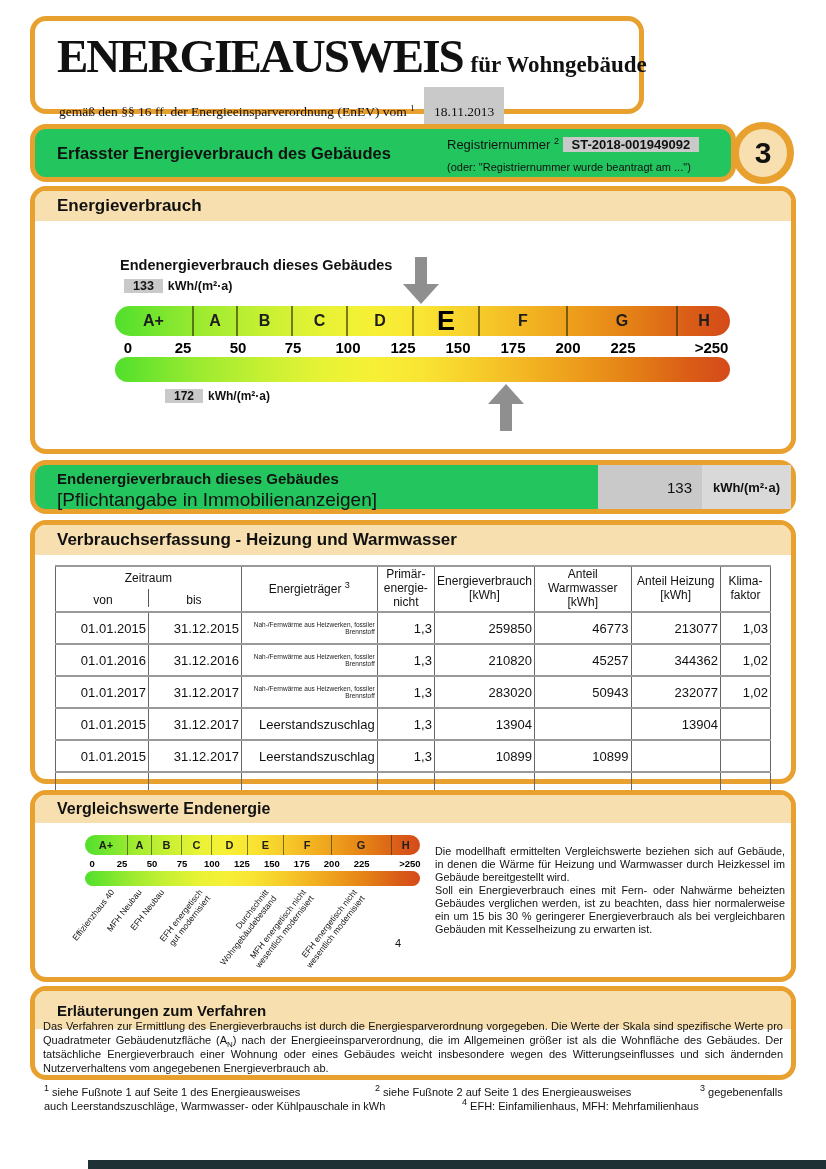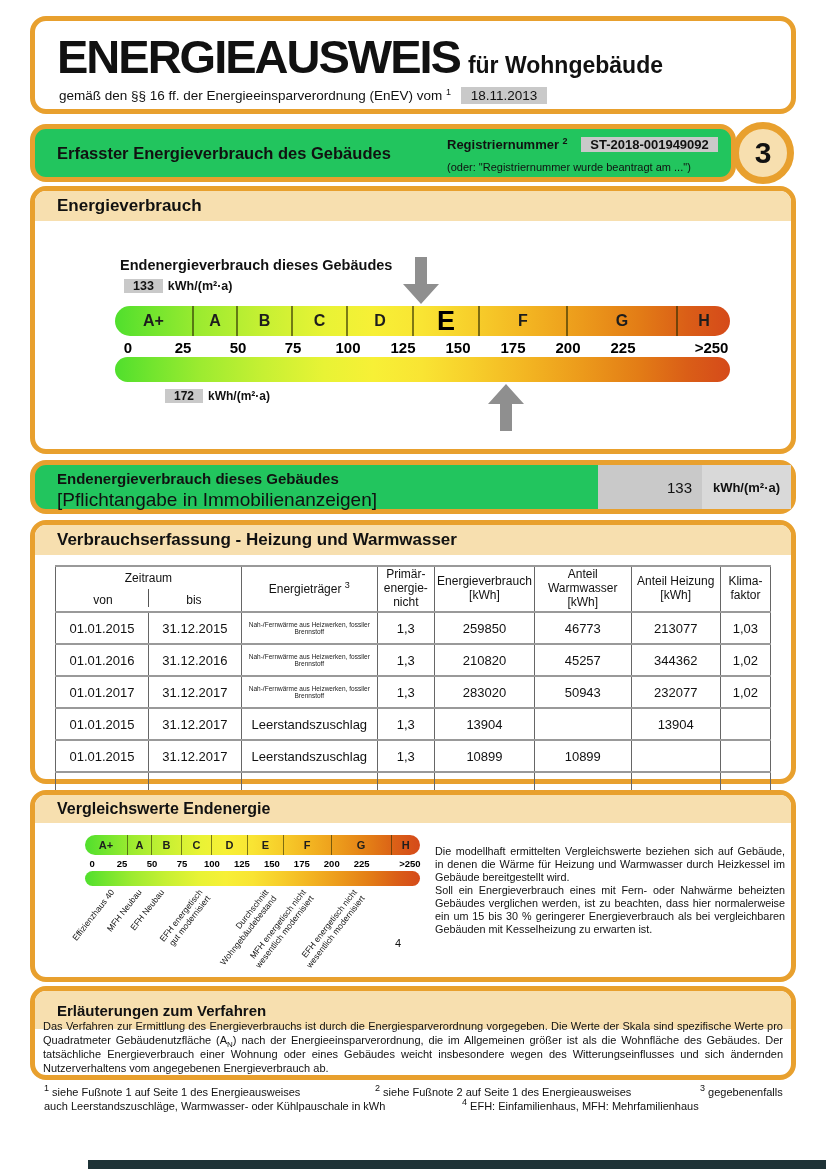--- a/index.html
+++ b/index.html
@@ -7,33 +7,33 @@
         font-family:"Liberation Sans","DejaVu Sans",sans-serif;color:#111;}
   .box{position:absolute;border:5px solid #E8A02E;border-radius:16px;background:#fff;box-sizing:border-box;}
   .box.tan{background:#22c55e;}
   .box-head{background:#F7DFAF;border-radius:11px 11px 0 0;height:30px;display:flex;align-items:center;
             padding-left:22px;font-size:17px;font-weight:bold;}
   .chip{display:inline-block;background:#C9C9C9;padding:0 9px;font-weight:bold;}
   sup{font-size:9px;vertical-align:super;line-height:0;}
   sub{font-size:8px;vertical-align:sub;line-height:0;}
 
   
-  .header-box{left:30px;top:16px;width:766px;height:98px;}
+  .header-box{left:30px;top:16px;width:614px;height:98px;font-family:Liberation Serif, serif;}
   .title-row{position:absolute;left:22px;top:8px;white-space:nowrap;}
   .main-title{font-size:47px;font-weight:bold;letter-spacing:-2px;}
   .title-suffix{font-size:23px;font-weight:bold;margin-left:8px;}
   .law-line{position:absolute;left:24px;top:66px;font-size:13.5px;}
-  .law-line .chip{font-weight:normal;margin-left:6px;padding:1px 10px;}
+  .law-line .chip{font-weight:normal;margin-left:6px;padding:17px 10px;}
 
   
   .banner-box{left:30px;top:124px;width:706px;height:58px;}
   .banner-title{position:absolute;left:22px;top:50%;transform:translateY(-50%);font-size:16.5px;font-weight:bold;}
   .reg-row{position:absolute;left:412px;top:8px;font-size:13px;white-space:nowrap;}
-  .reg-label{font-weight:bold;}
-  .reg-chip{margin-left:10px;font-size:13px;}
+  .reg-label{font-weight:normal;}
+  .reg-chip{font-size:13px;}
   .reg-note{position:absolute;left:412px;top:32px;font-size:11px;}
   .page-circle{position:absolute;left:732px;top:122px;width:62px;height:62px;box-sizing:border-box;
                border:7px solid #E8A02E;border-radius:50%;background:#F7DFAF;
                display:flex;align-items:center;justify-content:center;font-size:30px;font-weight:bold;}
 
   
   .energy-box{left:30px;top:186px;width:766px;height:268px;}
   .end-label{position:absolute;left:85px;top:66px;font-size:14.5px;font-weight:bold;}
   .end-value{position:absolute;left:89px;top:88px;font-size:12.5px;font-weight:bold;}
   .prim-value{position:absolute;left:130px;top:198px;font-size:12px;font-weight:bold;}
@@ -77,21 +77,21 @@
   .eb-unit{position:absolute;left:667px;top:0;bottom:0;width:89px;background:#D9D9D9;
            display:flex;align-items:center;justify-content:center;font-size:13px;font-weight:bold;}
 
   
   .table-box{left:30px;top:520px;width:766px;height:264px;}
   .ctable{position:absolute;left:20px;top:40px;width:716px;border-collapse:collapse;table-layout:fixed;}
   .ctable th,.ctable td{border-left:1px solid #666;border-right:1px solid #666;
                         border-top:2px solid #999;border-bottom:2px solid #999;
                         text-align:center;vertical-align:middle;padding:0 2px;}
   .ctable th{font-weight:normal;font-size:12px;height:44px;}
-  .ctable td{font-size:13px;height:30px;}
+  .ctable td{font-size:13px;height:30px;text-align:right;}
   .ctable .pre{white-space:pre-line;line-height:1.15;}
   .ctable td.tiny{font-size:6.5px;color:#222;}
   .ctable tr.empty-row td{border-bottom:none;height:20px;}
   .th-zeit .zr{margin-bottom:4px;}
   .th-zeit .vb{display:flex;height:18px;}
   .th-zeit .vb span{flex:1;display:flex;align-items:flex-end;justify-content:center;}
   .th-zeit .vb span:first-child{border-right:1px solid #555;}
 
   
   .comparison-box{left:30px;top:790px;width:766px;height:192px;}

